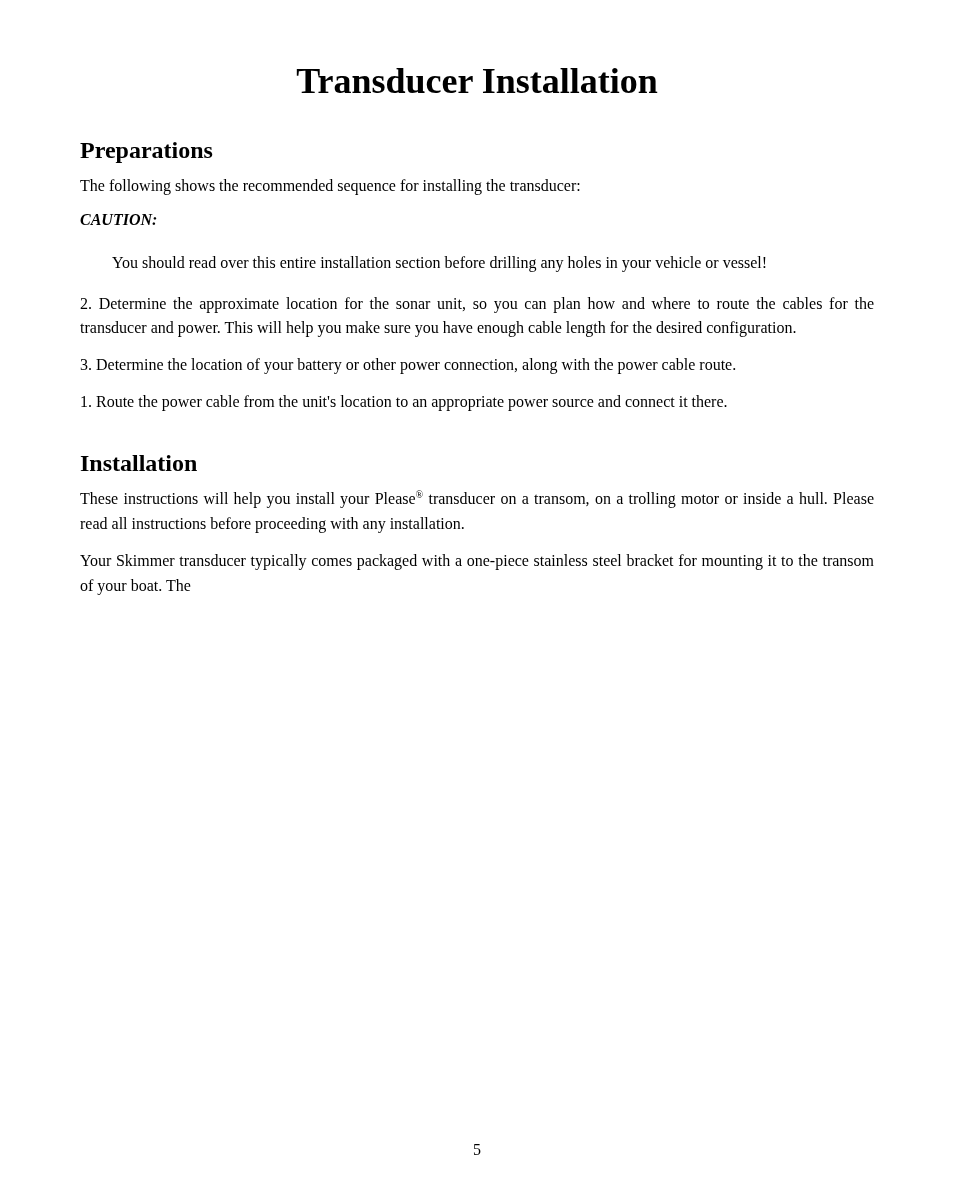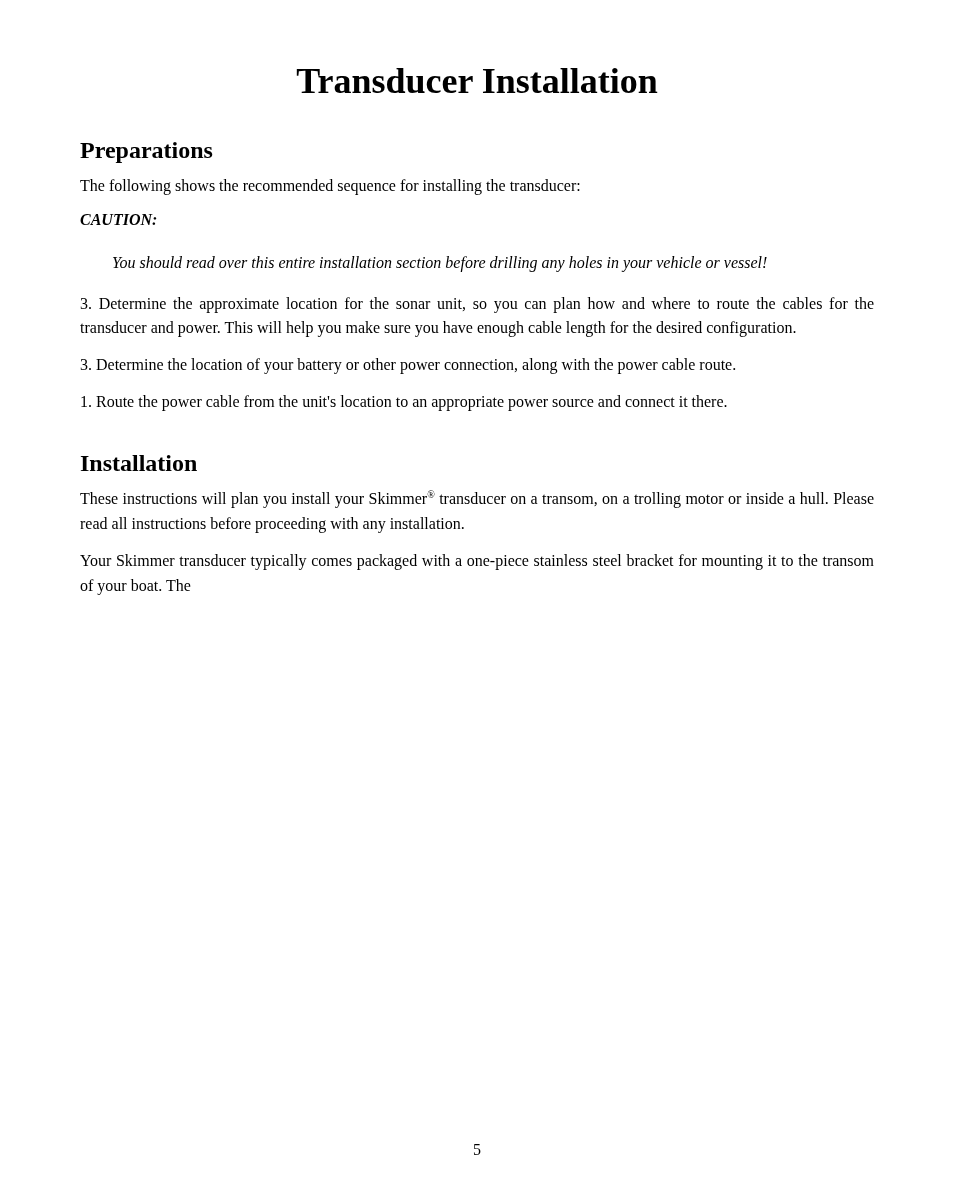--- a/index.html
+++ b/index.html
@@ -56,21 +56,20 @@
       margin-bottom: 4px;
       font-family: "Times New Roman", Times, serif;
     }
 
     .caution-block {
       margin-left: 32px;
       margin-bottom: 16px;
     }
 
     .caution-text {
-      font-style: italic;
       font-size: 16px;
       line-height: 1.55;
       text-align: justify;
       font-family: "Times New Roman", Times, serif;
       margin-top: 22px;
     }
 
     .page-number {
       text-align: center;
       font-size: 16px;
@@ -95,32 +94,32 @@
   <h2 class="section-heading">Preparations</h2>
 
   <p class="body-text">The following shows the recommended sequence for installing the transducer:</p>
 
   <p class="caution-label">CAUTION:</p>
 
   <div class="caution-block">
     <p class="caution-text">You should read over this entire installation section before drilling any holes in your vehicle or vessel!</p>
   </div>
 
-  <p class="body-text">3. Determine the approximate location for the sonar unit, so you can plan how and where to route the cables for the transducer and power. This will help you make sure you have enough cable length for the desired configuration.</p>
+  <p class="body-text">2. Determine the approximate location for the sonar unit, so you can plan how and where to route the cables for the transducer and power. This will help you make sure you have enough cable length for the desired configuration.</p>
 
 
   <p class="body-text">3. Determine the location of your battery or other power connection, along with the power cable route.</p>
 
 
   <p class="body-text">1. Route the power cable from the unit's location to an appropriate power source and connect it there.</p>
 
 
   <h2 class="section-heading">Installation</h2>
 
   <p class="body-text">
-    <span>These instructions will plan you install your Skimmer</span><sup>®</sup><span> transducer on a transom, on a trolling motor or inside a hull. Please read all instructions before proceeding with any installation.</span>
+    <span>These instructions will help you install your Please</span><sup>®</sup><span> transducer on a transom, on a trolling motor or inside a hull. Please read all instructions before proceeding with any installation.</span>
   </p>
 
   <p class="body-text">Your Skimmer transducer typically comes packaged with a one-piece stainless steel bracket for mounting it to the transom of your boat. The</p>
 
   <div class="page-number">5</div>
 
 </div>
 
 </body></html>

